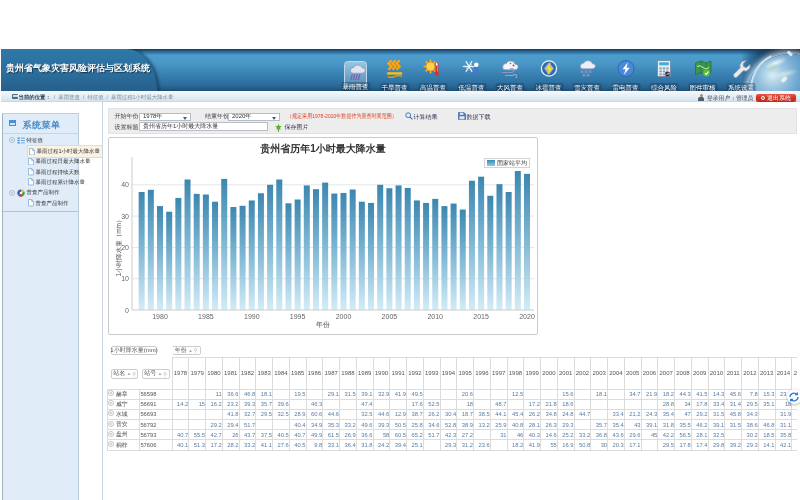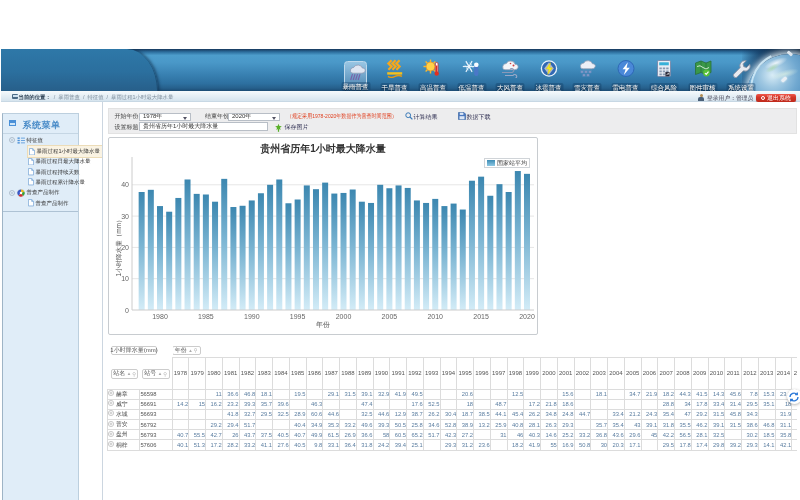--- a/index.html
+++ b/index.html
@@ -85,20 +85,21 @@
 <div id="hdr">
   <div id="earth"></div>
       <div id="globe"></div>
       <div id="cloud1"></div>
       <div id="cloud2"></div>
       <div id="cloud3"></div>
       <div id="arc"></div>
       <div id="sat"></div>
       <div id="sat2"></div>
   <div id="swoosh"></div>
+  <div id="title">贵州省气象灾害风险评估与区划系统</div>
   <div class="navitem hi" style="left:343.0px">
         <svg width="22" height="19" viewBox="0 0 22 19">
           <path d="M4.6 8.6 Q3.8 5 7.8 4.4 Q9 1.6 12.4 2.1 Q15.8 2.5 16.3 5 Q19.8 5.3 19.2 8 Q18.8 10.2 15.8 10.2 L7.2 10.2 Q4.8 10.2 4.6 8.6 Z" fill="#dfe6f2" stroke="#8a93ad" stroke-width="0.7"></path>
           <line x1="6.5" y1="11.2" x2="4.7" y2="17" stroke="#7a5ea8" stroke-width="1.1"></line>
           <line x1="9" y1="11.2" x2="7.2" y2="17" stroke="#7a5ea8" stroke-width="1.1"></line>
           <line x1="11.5" y1="11.2" x2="9.7" y2="17" stroke="#7a5ea8" stroke-width="1.1"></line>
           <line x1="14" y1="11.2" x2="12.2" y2="17" stroke="#7a5ea8" stroke-width="1.1"></line>
         </svg>
         <div class="nlabel">暴雨普查</div>
       </div>

